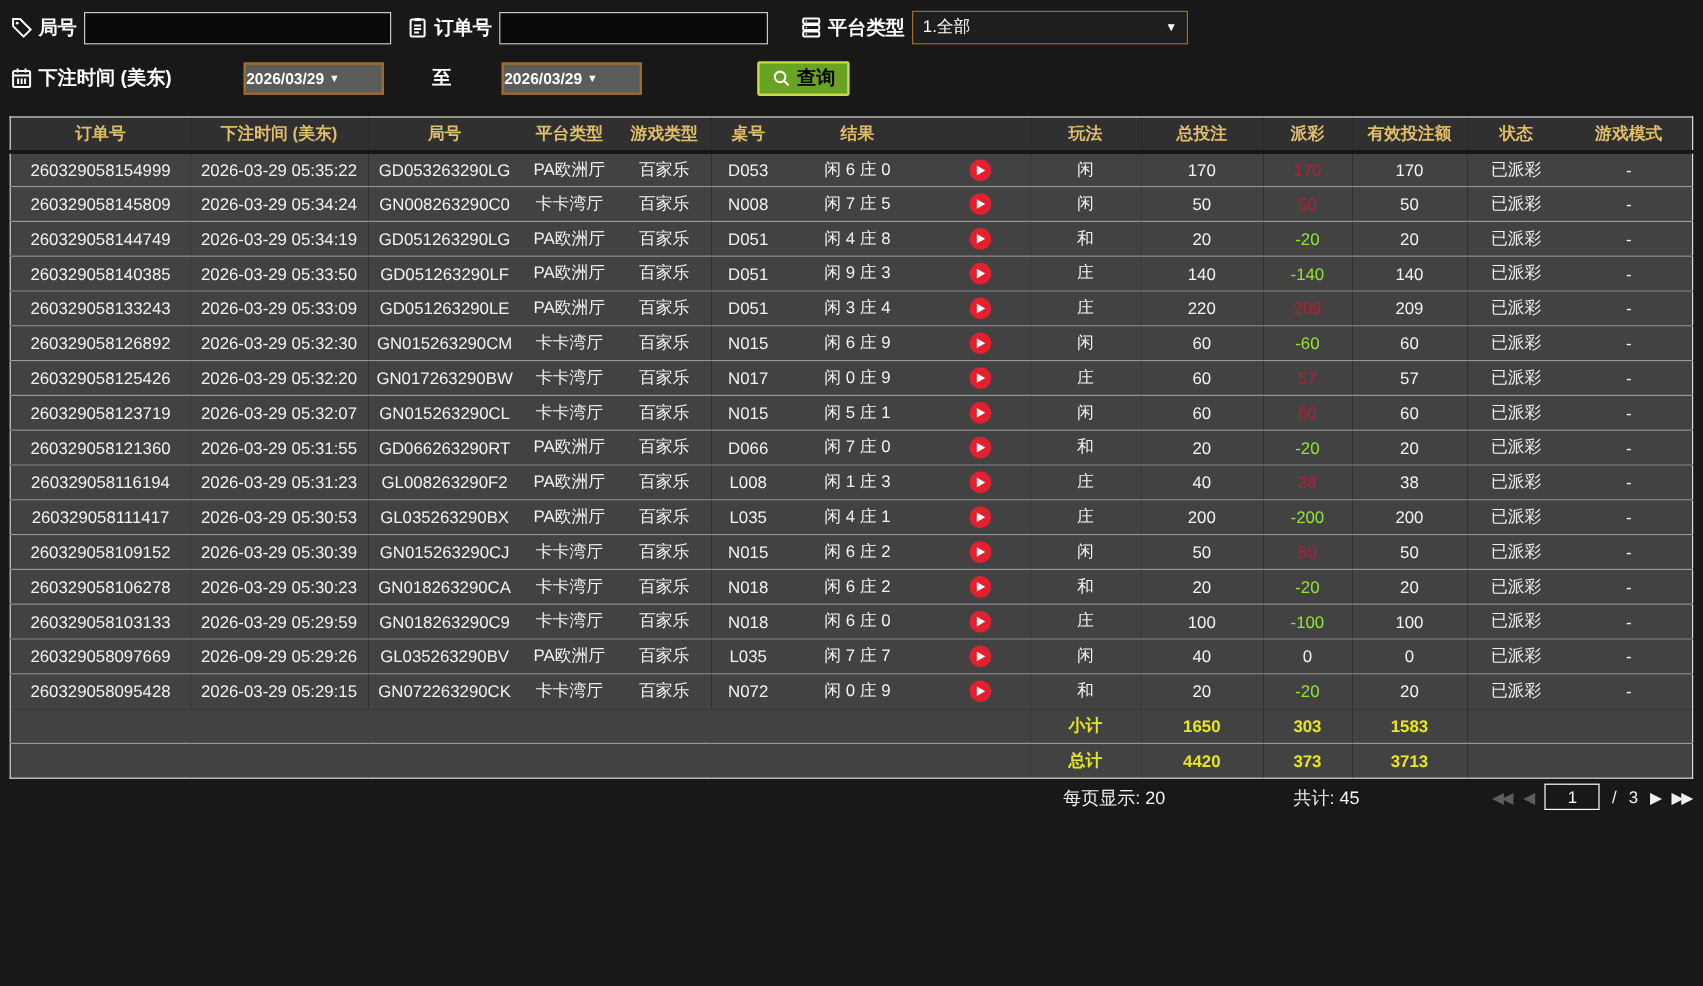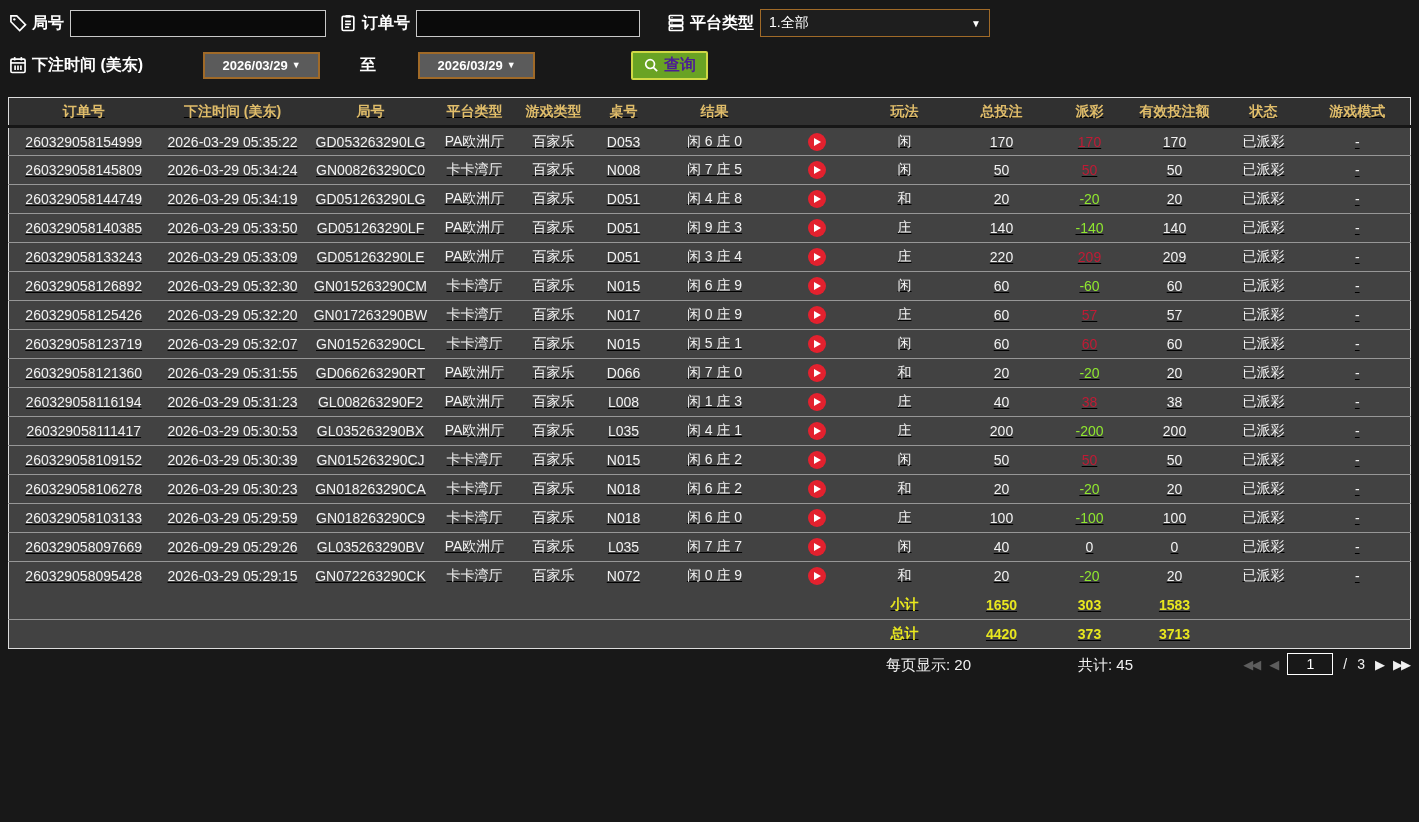--- a/index.html
+++ b/index.html
@@ -1,41 +1,41 @@
 <!DOCTYPE html>
 <html><head>
 <meta charset="utf-8">
 <style>
   * { margin:0; padding:0; box-sizing:border-box; }
   html,body { width:1419px; height:822px; background:#181818; overflow:hidden;
               font-family:"Liberation Sans", sans-serif; }
-  .app { position:relative; width:1419px; height:636px;text-decoration:underline; }
+  .app { position:relative; width:1419px; height:636px; }
 
   
   .filters { position:relative; height:97px; }
   .f-row { position:absolute; left:8px; right:8px; display:flex; align-items:center; }
   .f-row1 { top:8px; height:30px; }
   .f-row2 { top:50px; height:30px; }
   .f-label { color:#ffffff; font-weight:bold; font-size:16px; margin:0 6px 0 4px; white-space:nowrap; }
   .f-icon { width:20px; height:20px; flex:0 0 auto; }
   .f-input { height:27px; background:#0a0a0a; border:1px solid #c8c8c8; color:#ffffff;
              font-size:14px; padding:0 6px; font-family:"Liberation Sans", sans-serif; }
   .f-input.game { width:256px; }
   .f-input.order { width:224px; }
   .f-select { width:230px; height:28px; background:#1e1e1e; border:1px solid #a06a28;
               color:#ffffff; font-size:14px; display:flex; align-items:center;
               padding:0 8px; cursor:pointer; }
   .f-select .arrow { margin-left:auto; font-size:10px; color:#ffffff; }
   .date-btn { width:117px; height:27px; background:#5b5b5b; border:2px solid #a06a28;
               color:#ffffff; font-size:13px; font-weight:bold; display:flex;
-              align-items:center; justify-content:center; gap:4px; cursor:pointer; }
+              align-items:center; gap:4px; cursor:pointer; }
   .date-btn .arrow { font-size:9px; }
   .to-sep { color:#ffffff; font-weight:bold; font-size:16px; }
   .search-btn { height:29px; padding:0 10px; background:#69a324; border:2px solid #cfd945;
-                border-radius:2px; color:#4c1d95; font-size:16px; font-weight:bold;
+                border-radius:2px; color:#000000; font-size:16px; font-weight:bold;
                 display:flex; align-items:center; gap:4px; cursor:pointer; }
 
   
   table.records { border-collapse:collapse; table-layout:fixed; width:1403px;
                   margin:0 8px; border:1px solid #dcdcdc; }
   table.records th { background:#303030; color:#e0bd6a; font-weight:bold; font-size:14px;
                      height:29px; border-bottom:3px solid #161616; white-space:nowrap; }
   table.records td { background:#424242; color:#f2f2f2; font-size:14px; height:29px;
                      text-align:center; border-top:1px solid #979797; white-space:nowrap;
                      overflow:hidden; }

